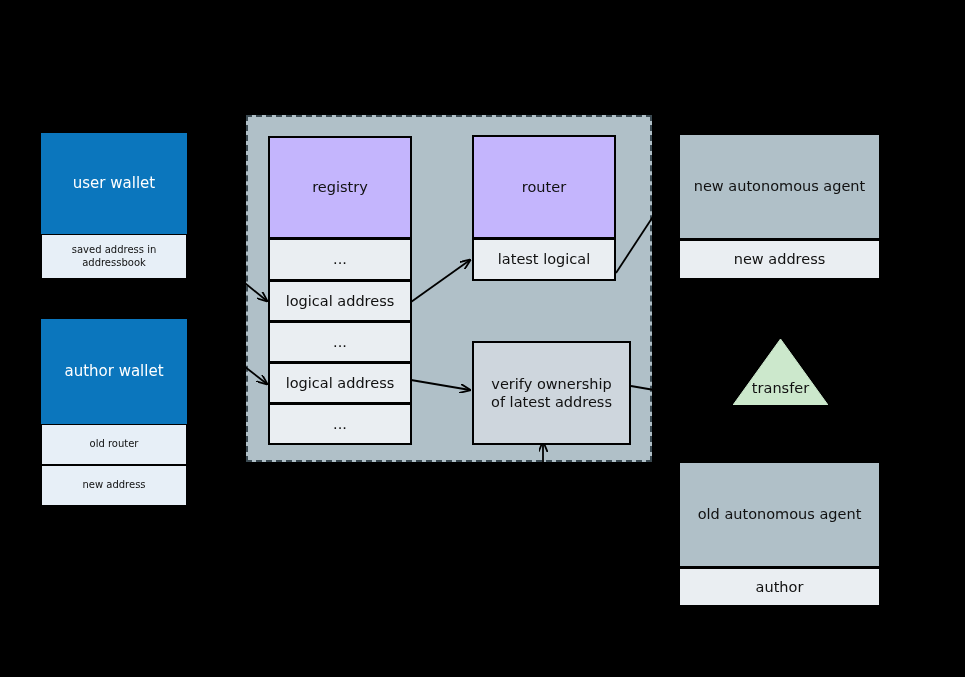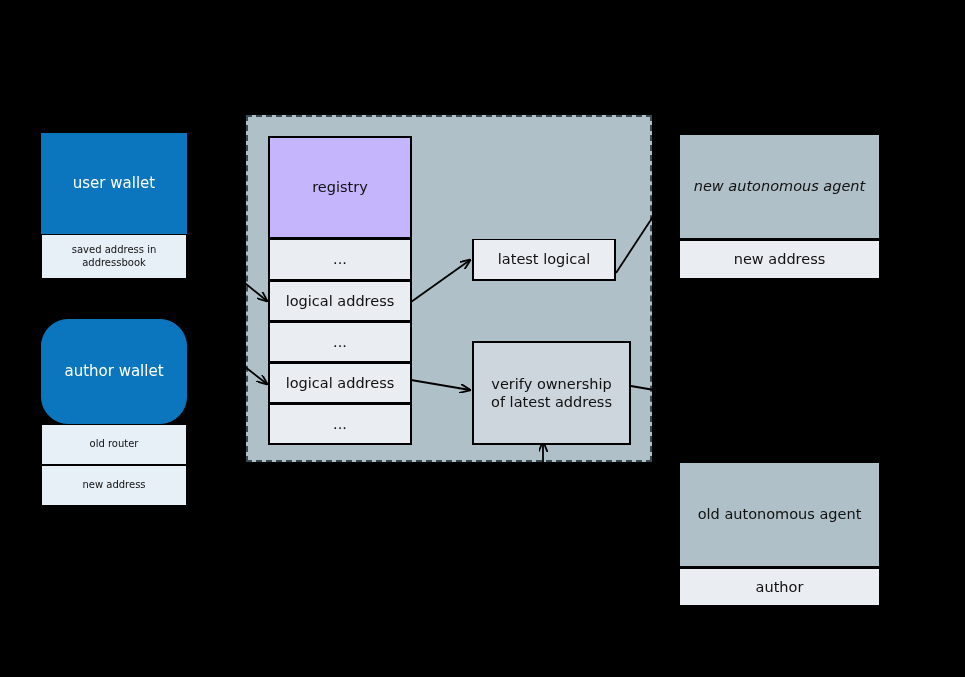--- a/index.html
+++ b/index.html
@@ -133,35 +133,42 @@
     <path d="M 616,259 L 656,198" fill="none" stroke="#000000" stroke-width="1.8"></path>
 
     <path d="M 631,372 L 660,377" fill="none" stroke="#000000" stroke-width="1.8"></path>
 
     <path d="M 543,455 L 543,428" fill="none" stroke="#000000" stroke-width="1.8" marker-end="url(#arrowhead)"></path>
   </svg>
 
   <div class="node wallet-head" style="left:41px; top:119px; width:146px; height:101px;">user wallet</div>
   <div class="node wallet-row" style="left:41px; top:220px; width:146px; height:45px;">saved address in addressbook</div>
 
-  <div class="node wallet-head" style="left:41px; top:305px; width:146px; height:105px;border-radius:27px;">author wallet</div>
+  <div class="node wallet-head" style="left:41px; top:305px; width:146px; height:105px;">author wallet</div>
   <div class="node wallet-row" style="left:41px; top:410px; width:146px; height:41px;">old router</div>
   <div class="node wallet-row" style="left:41px; top:451px; width:146px; height:41px;">new address</div>
 
   <div class="node box-head" style="left:268px; top:122px; width:144px; height:103px;">registry</div>
   <div class="node box-row" style="left:268px; top:225px; width:144px; height:42px;">...</div>
   <div class="node box-row" style="left:268px; top:267px; width:144px; height:41px;">logical address</div>
   <div class="node box-row" style="left:268px; top:308px; width:144px; height:41px;">...</div>
   <div class="node box-row" style="left:268px; top:349px; width:144px; height:41px;">logical address</div>
   <div class="node box-row" style="left:268px; top:390px; width:144px; height:41px;">...</div>
 
+  <div class="node box-head" style="left:472px; top:121px; width:144px; height:104px;">router</div>
   <div class="node box-row" style="left:472px; top:225px; width:144px; height:42px;">latest logical</div>
 
   <div class="node plain-box" style="left:472px; top:327px; width:159px; height:104px; padding:0 16px;">verify ownership of latest address</div>
 
-  <div class="node agent-head" style="left:678px; top:119px; width:203px; height:107px;font-style:italic;">new autonomous agent</div>
+  <div class="node agent-head" style="left:678px; top:119px; width:203px; height:107px;">new autonomous agent</div>
   <div class="node agent-row" style="left:678px; top:226px; width:203px; height:40px;">new address</div>
 
   <div class="node agent-head" style="left:678px; top:447px; width:203px; height:107px;">old autonomous agent</div>
   <div class="node agent-row" style="left:678px; top:554px; width:203px; height:39px;">author</div>
 
+  <div class="tri-wrap" style="left:733px; top:325px; width:95px; height:66px;">
+    <svg width="95" height="66" viewBox="0 0 95 66" style="display:block;">
+      <polygon points="47.5,0 95,66 0,66" fill="#cce8cc" stroke="#cce8cc" stroke-width="1"></polygon>
+    </svg>
+    <div class="tri-label" style="top:41px;">transfer</div>
+  </div>
 
 </div>
 
 </body></html>

